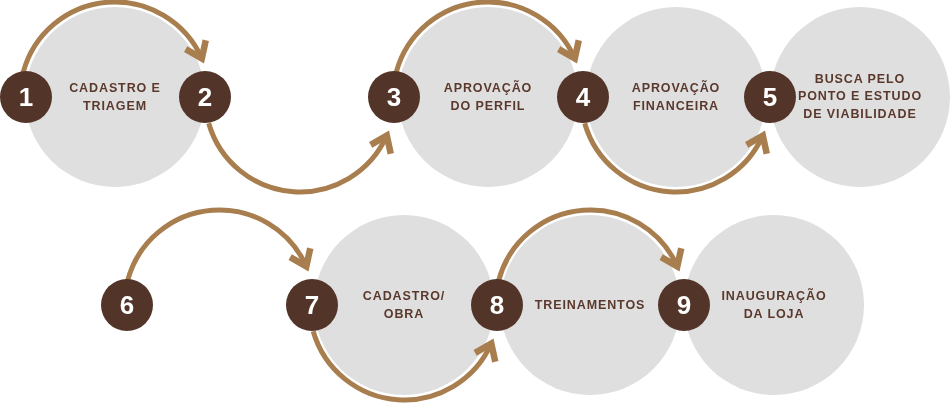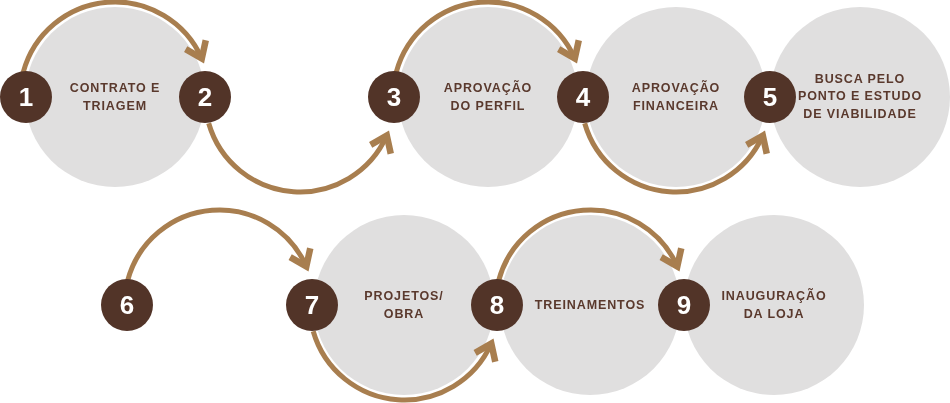--- a/index.html
+++ b/index.html
@@ -81,38 +81,38 @@
   .d8 { left: 471px;   top: 279px; }
   .d9 { left: 658px;   top: 279px; }
   .g5 .step-label { line-height: 1.4; }
 </style>
 </head>
 <body>
 
 <div class="canvas">
 
   <div class="gray-circle g1">
-    <div class="step-label">CONTRATO E
+    <div class="step-label">CADASTRO E
 TRIAGEM</div>
   </div>
   <div class="gray-circle g3">
     <div class="step-label">APROVAÇÃO
 DO PERFIL</div>
   </div>
   <div class="gray-circle g4">
     <div class="step-label">APROVAÇÃO
 FINANCEIRA</div>
   </div>
   <div class="gray-circle g5">
     <div class="step-label">BUSCA PELO
 PONTO E ESTUDO
 DE VIABILIDADE</div>
   </div>
   <div class="gray-circle g7">
-    <div class="step-label">PROJETOS/
+    <div class="step-label">CADASTRO/
 OBRA</div>
   </div>
   <div class="gray-circle g8">
     <div class="step-label">TREINAMENTOS</div>
   </div>
   <div class="gray-circle g9">
     <div class="step-label">INAUGURAÇÃO
 DA LOJA</div>
   </div>
 

